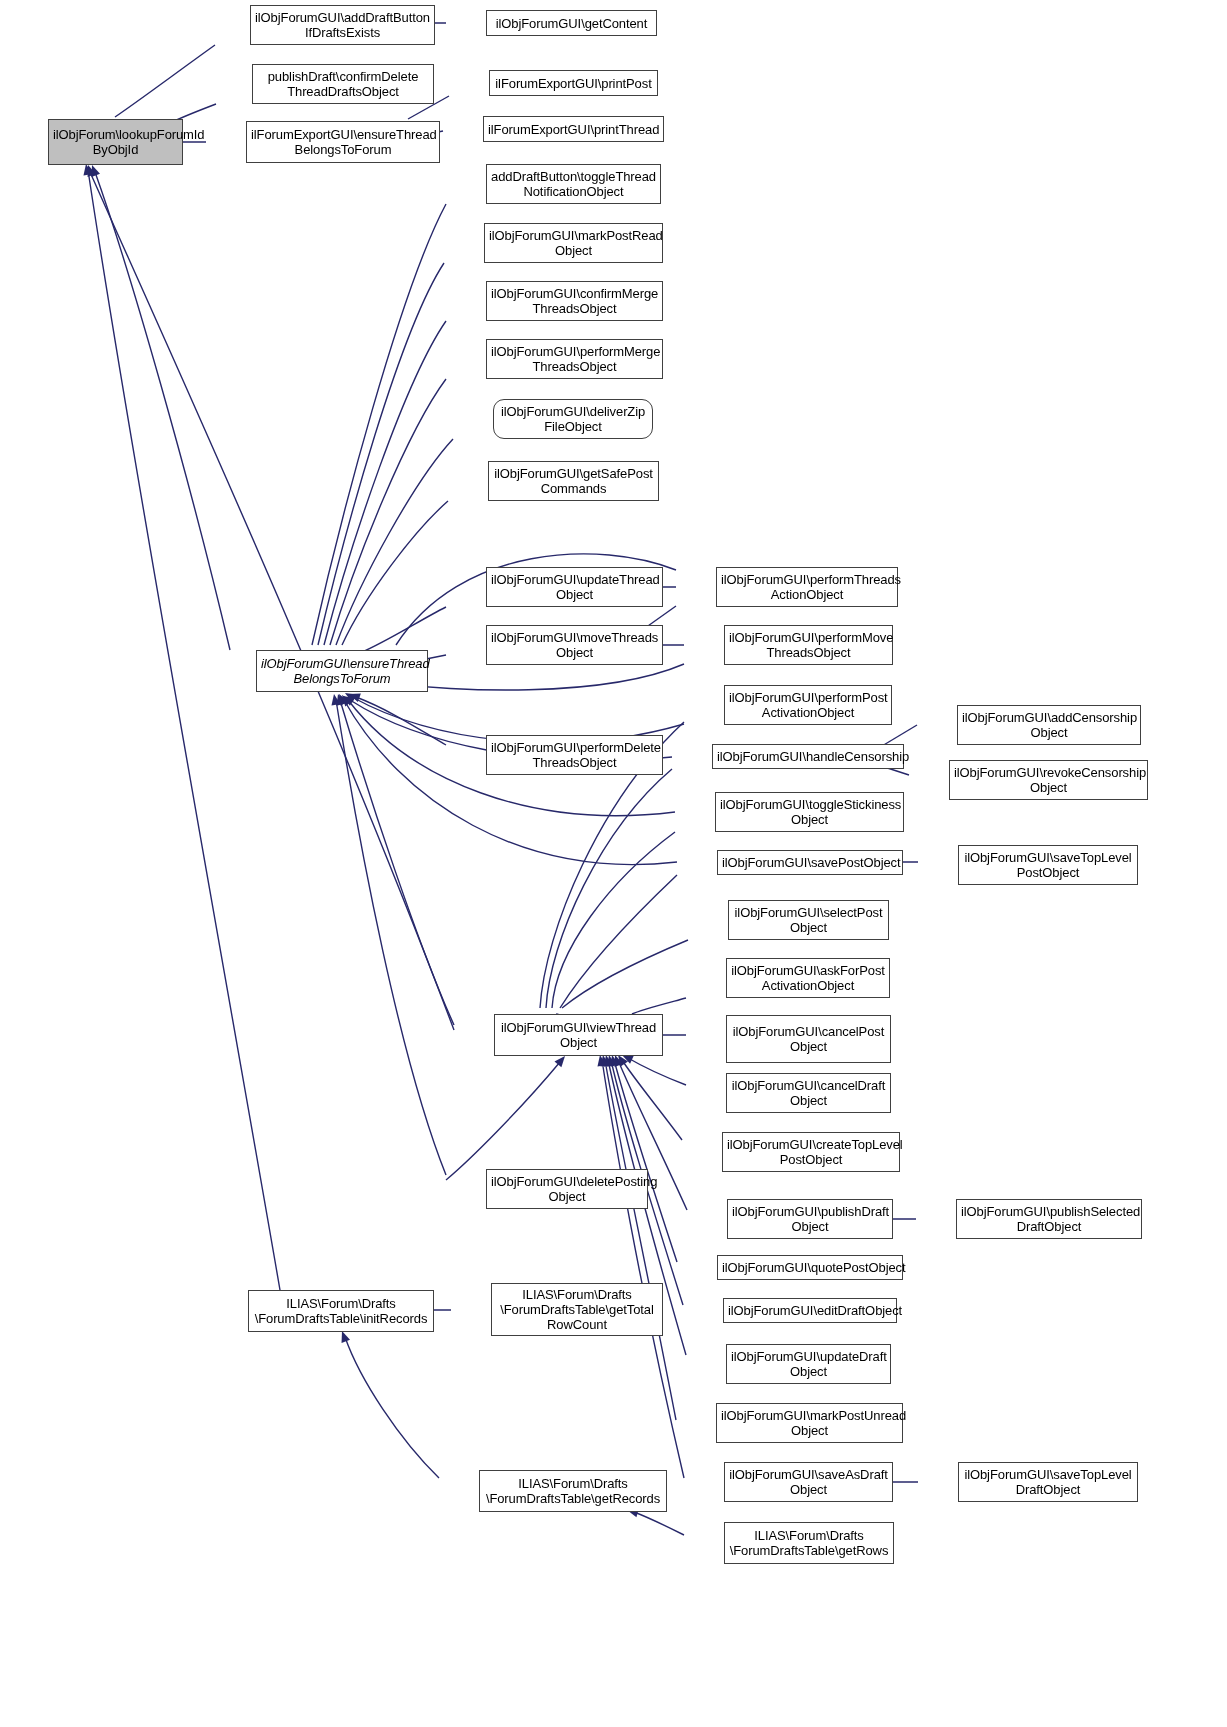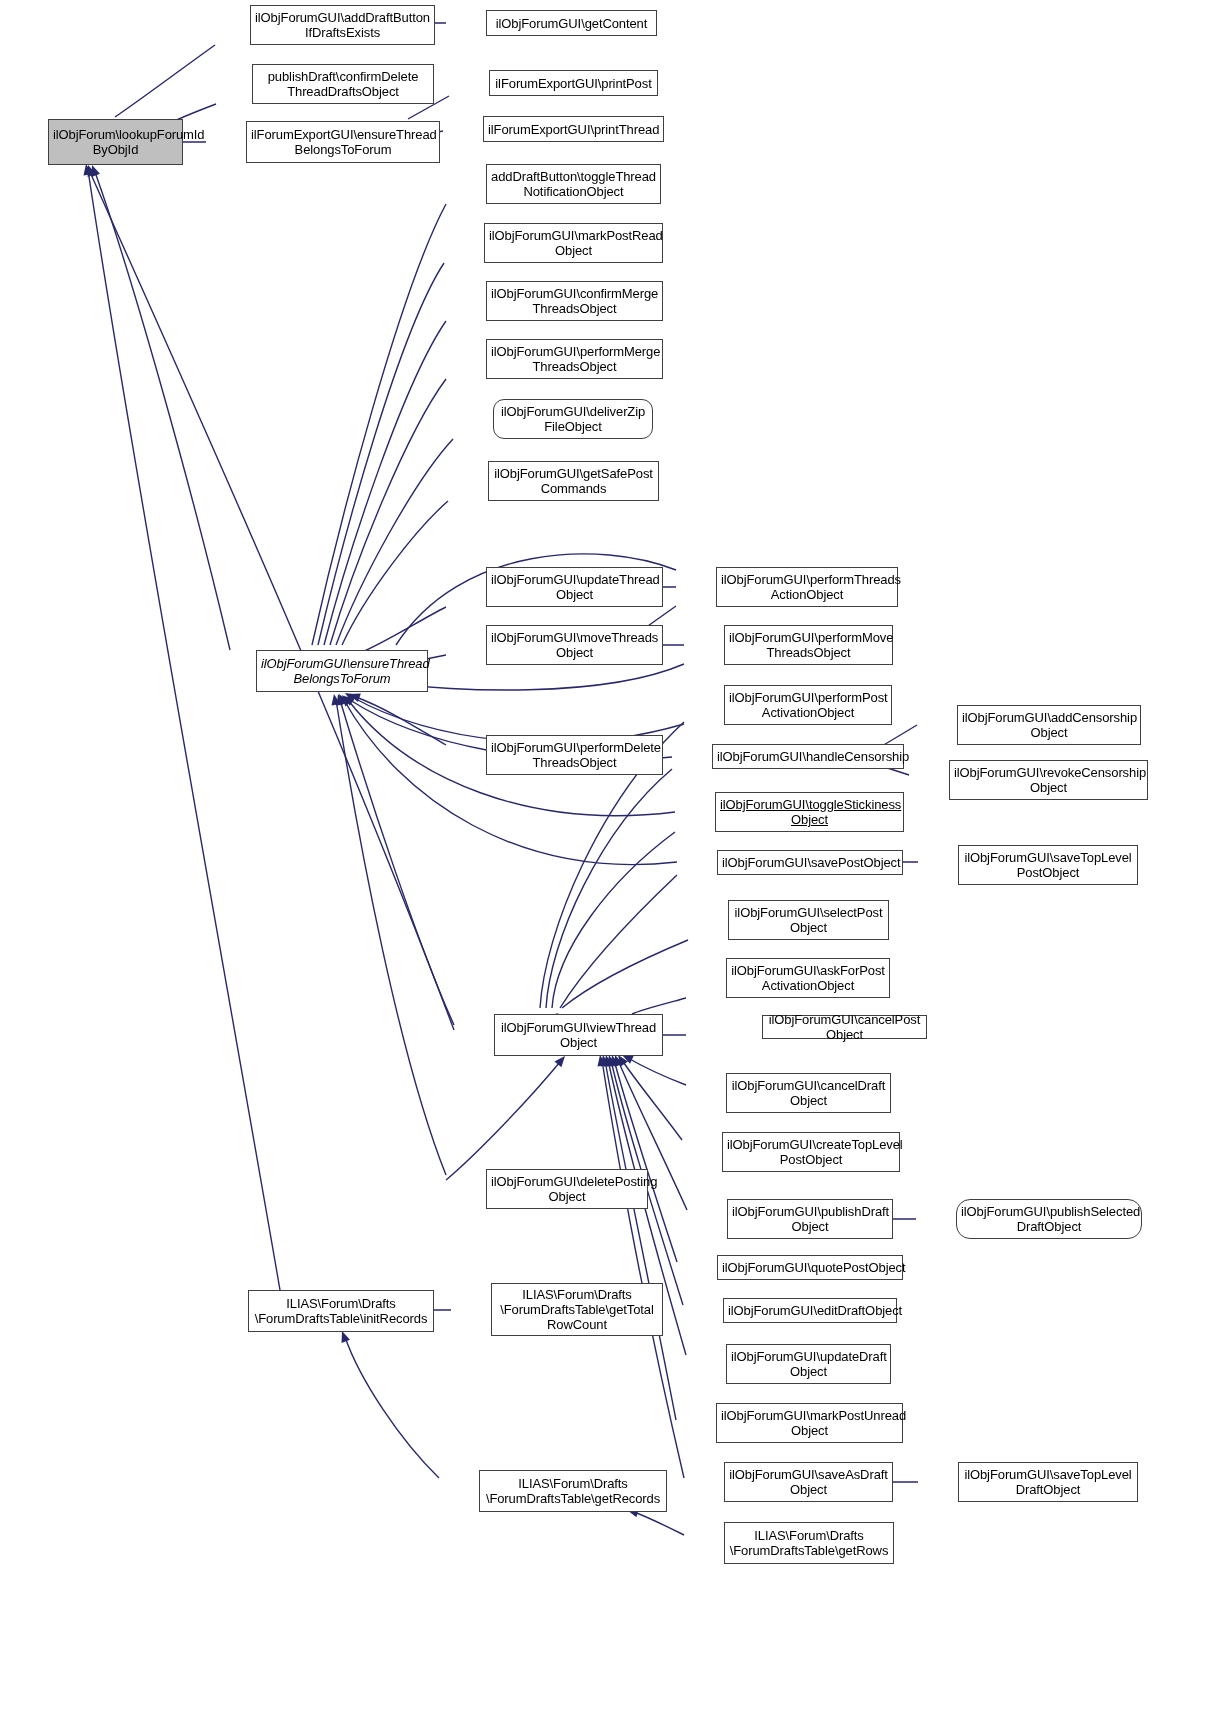--- a/index.html
+++ b/index.html
@@ -198,42 +198,42 @@
 ThreadsObject</span></div>
     <div class="node" style="left: 684px; top: 685px; width: 168px; height: 40px;"><span>ilObjForumGUI\performPost
 ActivationObject</span></div>
     <div class="node" style="left: 917px; top: 705px; width: 184px; height: 40px;"><span>ilObjForumGUI\addCensorship
 Object</span></div>
     <div class="node" style="left: 446px; top: 735px; width: 177px; height: 40px;"><span>ilObjForumGUI\performDelete
 ThreadsObject</span></div>
     <div class="node" style="left: 672px; top: 744px; width: 192px; height: 25px;"><span>ilObjForumGUI\handleCensorship</span></div>
     <div class="node" style="left: 909px; top: 760px; width: 199px; height: 40px;"><span>ilObjForumGUI\revokeCensorship
 Object</span></div>
-    <div class="node" style="left: 675px; top: 792px; width: 189px; height: 40px; text-decoration: underline;"><span>ilObjForumGUI\toggleStickiness
+    <div class="node" style="left: 675px; top: 792px; width: 189px; height: 40px;"><span>ilObjForumGUI\toggleStickiness
 Object</span></div>
     <div class="node" style="left: 677px; top: 850px; width: 186px; height: 25px;"><span>ilObjForumGUI\savePostObject</span></div>
     <div class="node" style="left: 918px; top: 845px; width: 180px; height: 40px;"><span>ilObjForumGUI\saveTopLevel
 PostObject</span></div>
     <div class="node" style="left: 688px; top: 900px; width: 161px; height: 40px;"><span>ilObjForumGUI\selectPost
 Object</span></div>
     <div class="node" style="left: 686px; top: 958px; width: 164px; height: 40px;"><span>ilObjForumGUI\askForPost
 ActivationObject</span></div>
     <div class="node" style="left: 454px; top: 1014px; width: 169px; height: 42px;"><span>ilObjForumGUI\viewThread
 Object</span></div>
-    <div class="node" style="left: 722px; top: 1015px; width: 165px; height: 24px;"><span>ilObjForumGUI\cancelPost
+    <div class="node" style="left: 686px; top: 1015px; width: 165px; height: 48px;"><span>ilObjForumGUI\cancelPost
 Object</span></div>
     <div class="node" style="left: 686px; top: 1073px; width: 165px; height: 40px;"><span>ilObjForumGUI\cancelDraft
 Object</span></div>
     <div class="node" style="left: 682px; top: 1132px; width: 178px; height: 40px;"><span>ilObjForumGUI\createTopLevel
 PostObject</span></div>
     <div class="node" style="left: 446px; top: 1169px; width: 162px; height: 40px;"><span>ilObjForumGUI\deletePosting
 Object</span></div>
     <div class="node" style="left: 687px; top: 1199px; width: 166px; height: 40px;"><span>ilObjForumGUI\publishDraft
 Object</span></div>
-    <div class="node" style="left: 916px; top: 1199px; width: 186px; height: 40px; border-radius: 14px;"><span>ilObjForumGUI\publishSelected
+    <div class="node" style="left: 916px; top: 1199px; width: 186px; height: 40px;"><span>ilObjForumGUI\publishSelected
 DraftObject</span></div>
     <div class="node" style="left: 677px; top: 1255px; width: 186px; height: 25px;"><span>ilObjForumGUI\quotePostObject</span></div>
     <div class="node" style="left: 208px; top: 1290px; width: 186px; height: 42px;"><span>ILIAS\Forum\Drafts
 \ForumDraftsTable\initRecords</span></div>
     <div class="node" style="left: 451px; top: 1283px; width: 172px; height: 53px;"><span>ILIAS\Forum\Drafts
 \ForumDraftsTable\getTotal
 RowCount</span></div>
     <div class="node" style="left: 683px; top: 1298px; width: 174px; height: 25px;"><span>ilObjForumGUI\editDraftObject</span></div>
     <div class="node" style="left: 686px; top: 1344px; width: 165px; height: 40px;"><span>ilObjForumGUI\updateDraft
 Object</span></div>

